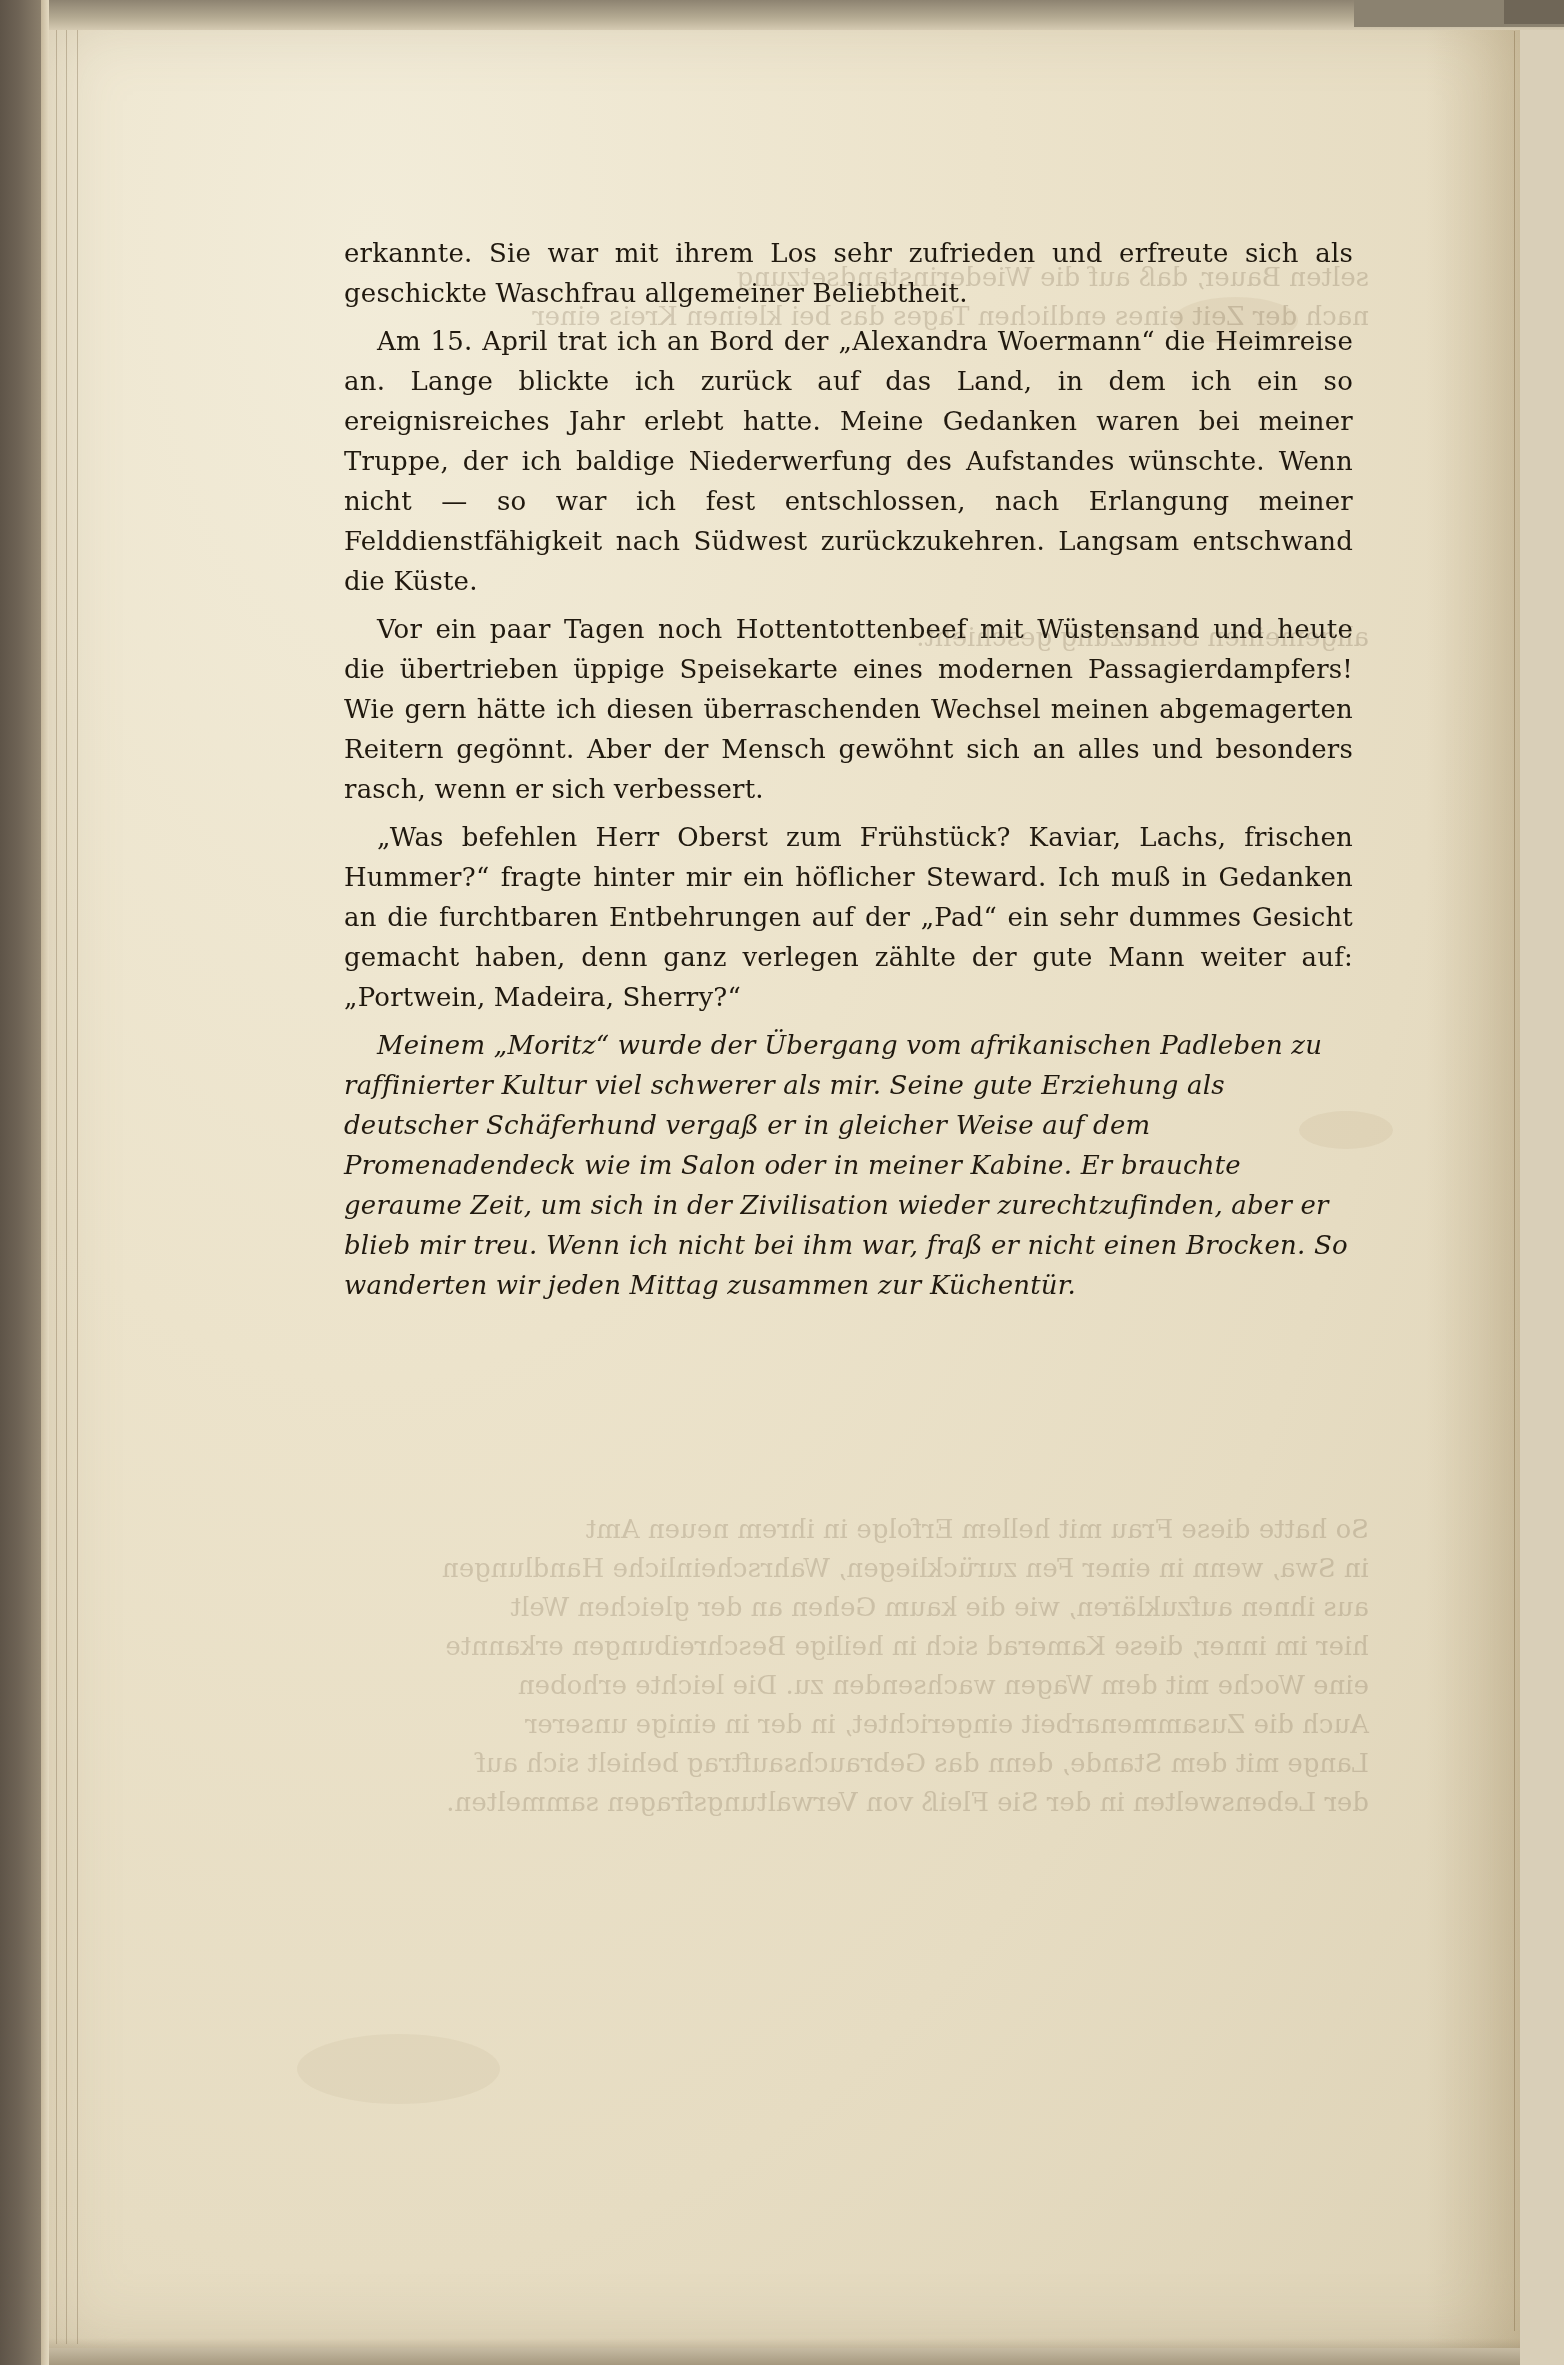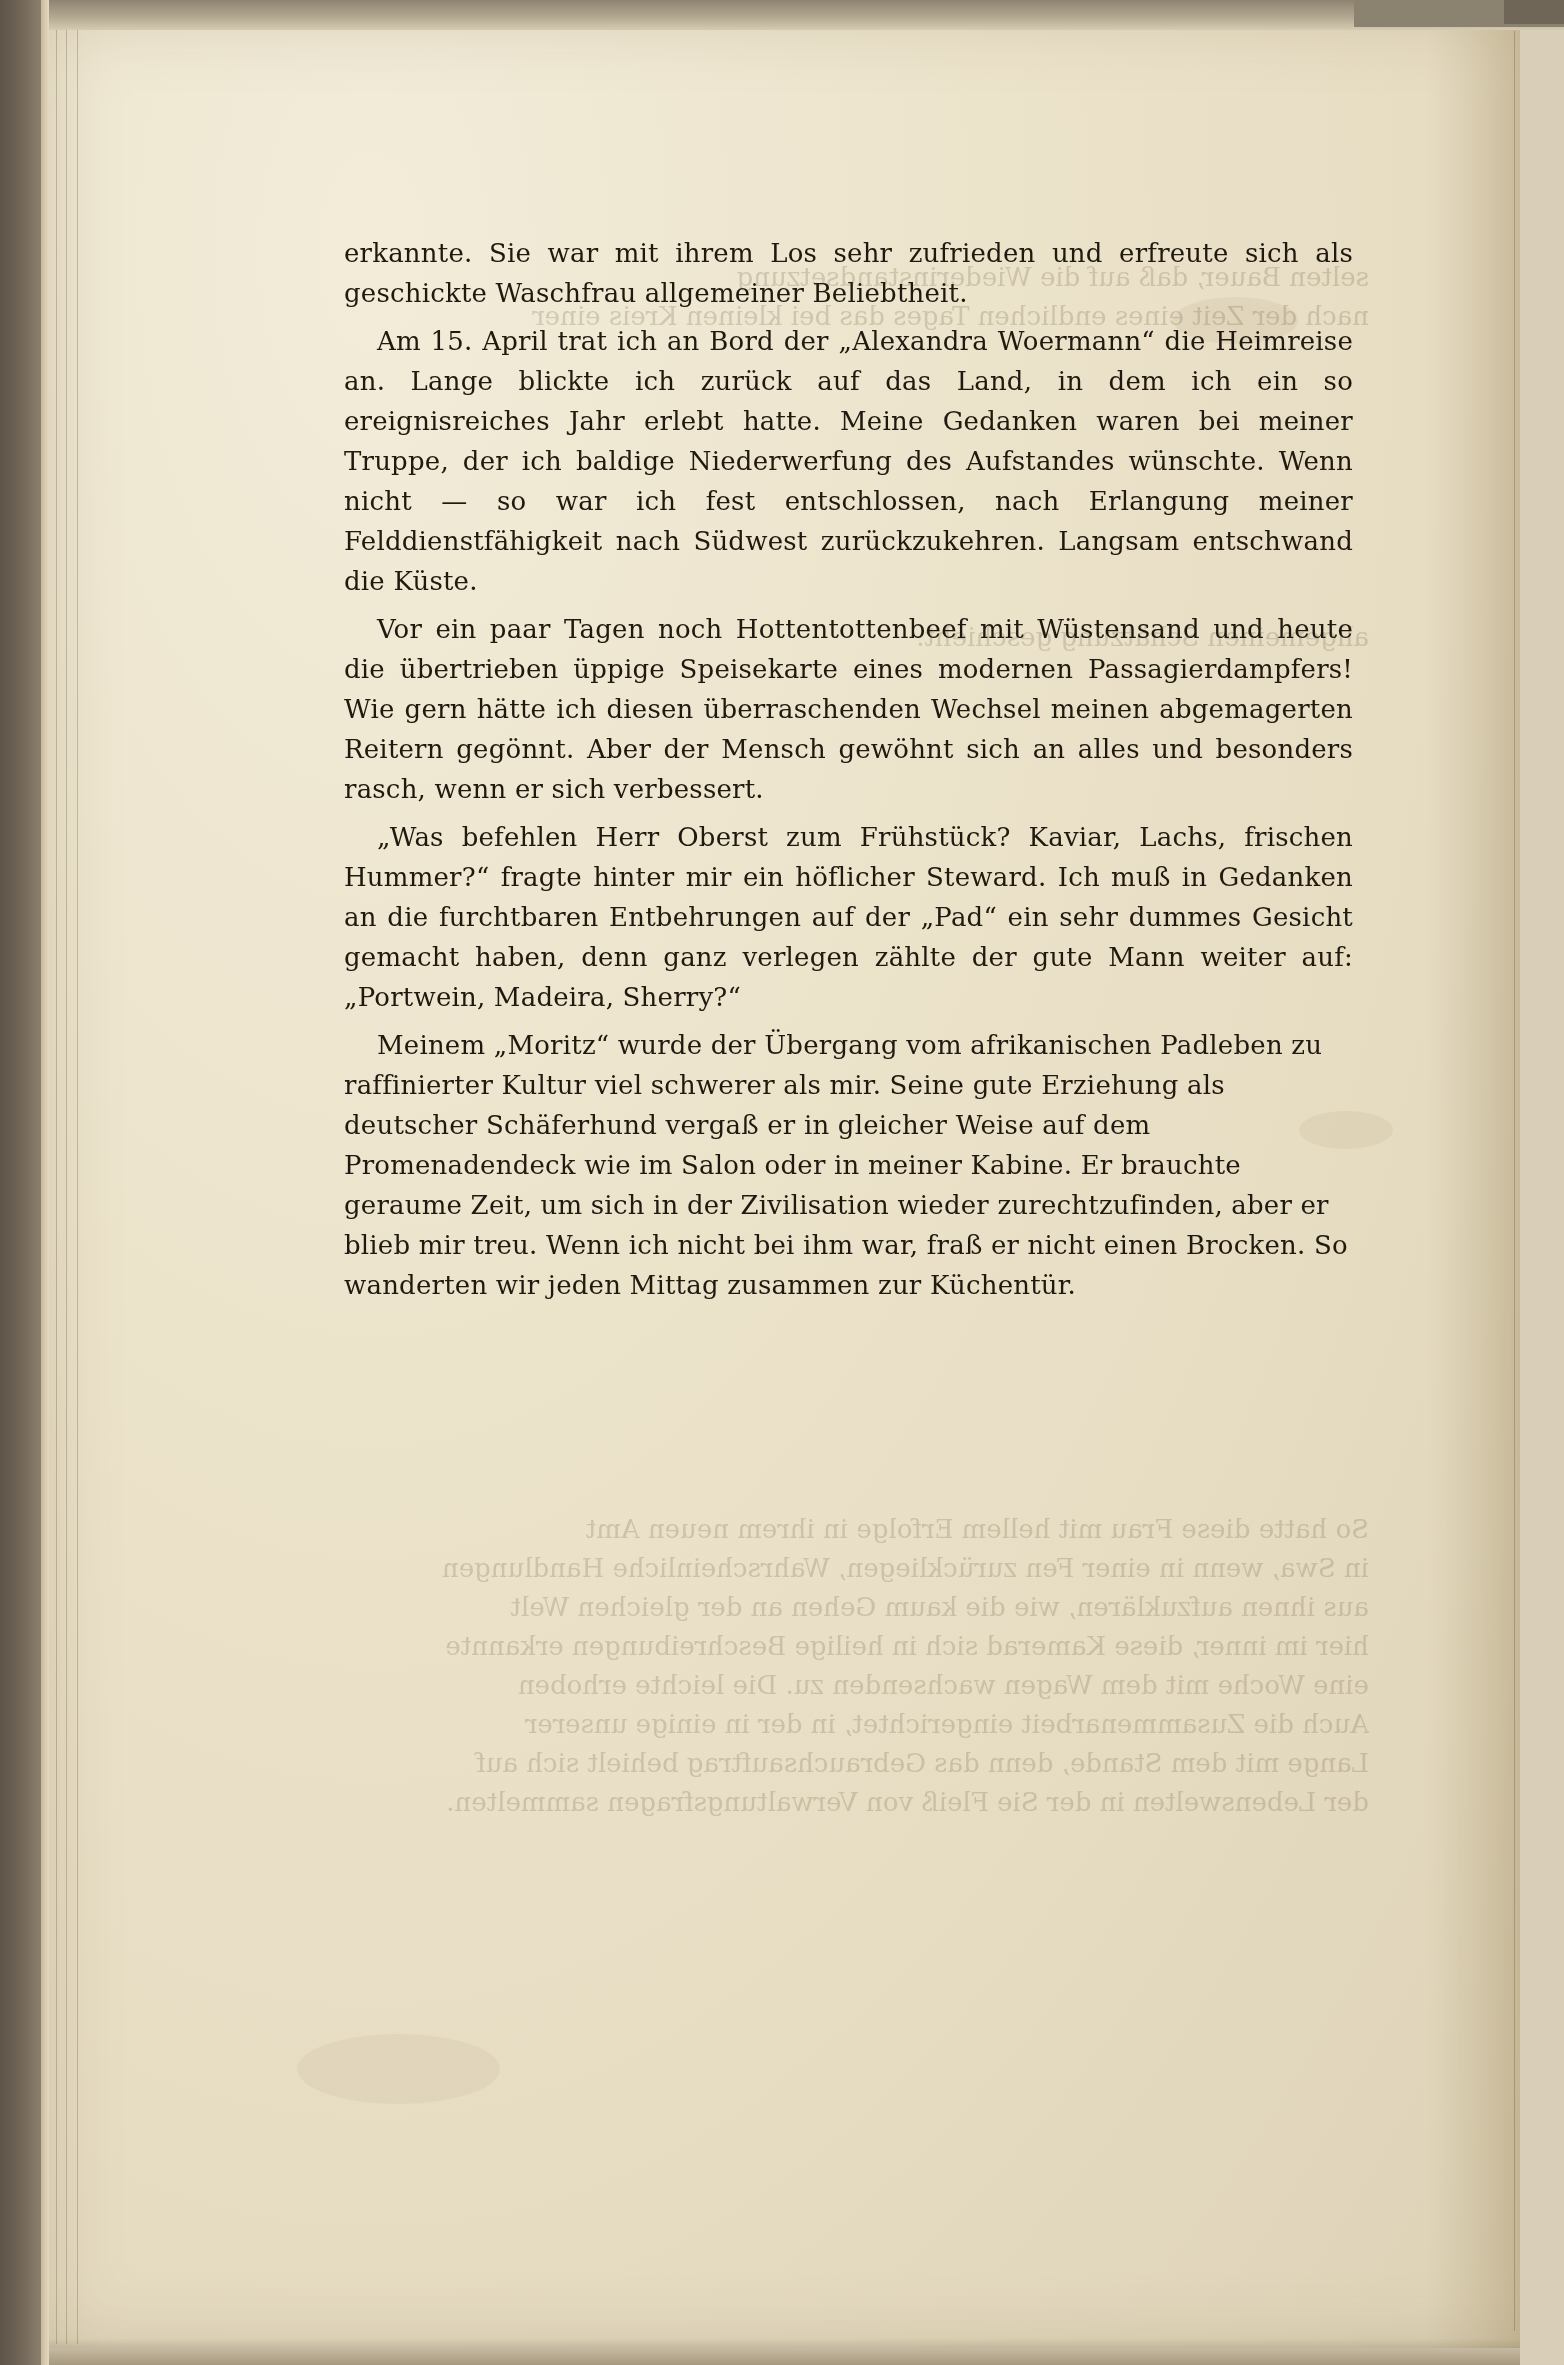--- a/index.html
+++ b/index.html
@@ -118,20 +118,21 @@
   }
   .textblock p {
     margin: 8px;
     text-indent: 0;
   }
   .textblock p.ind {
     text-indent: 33px;
   }
   .textblock p:last-child {
     text-align: left;
+    font-style: italic;
   }
 
   
   .ghost {
     position: absolute;
     left: 336px;
     width: 1033px;
     z-index: 6;
     color: rgba(90,72,46,0.20);
     font-family: "DejaVu Serif", serif;

